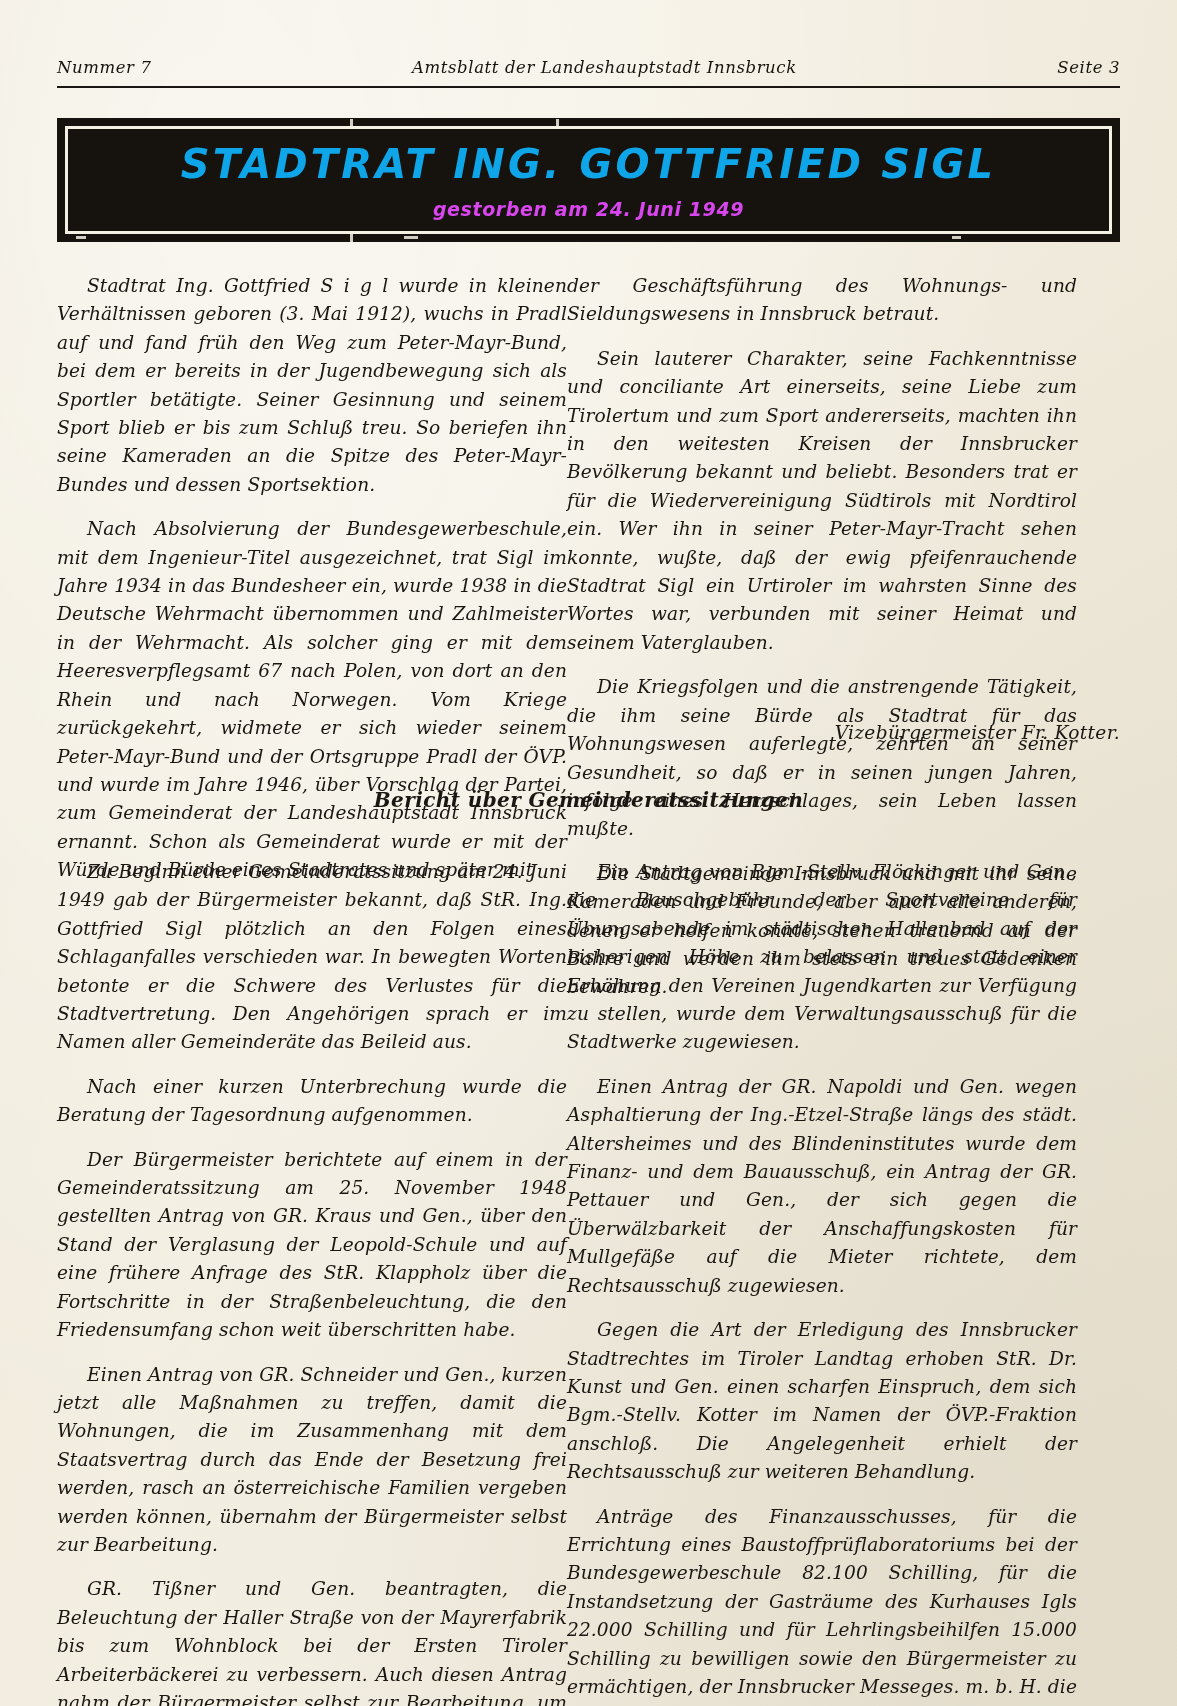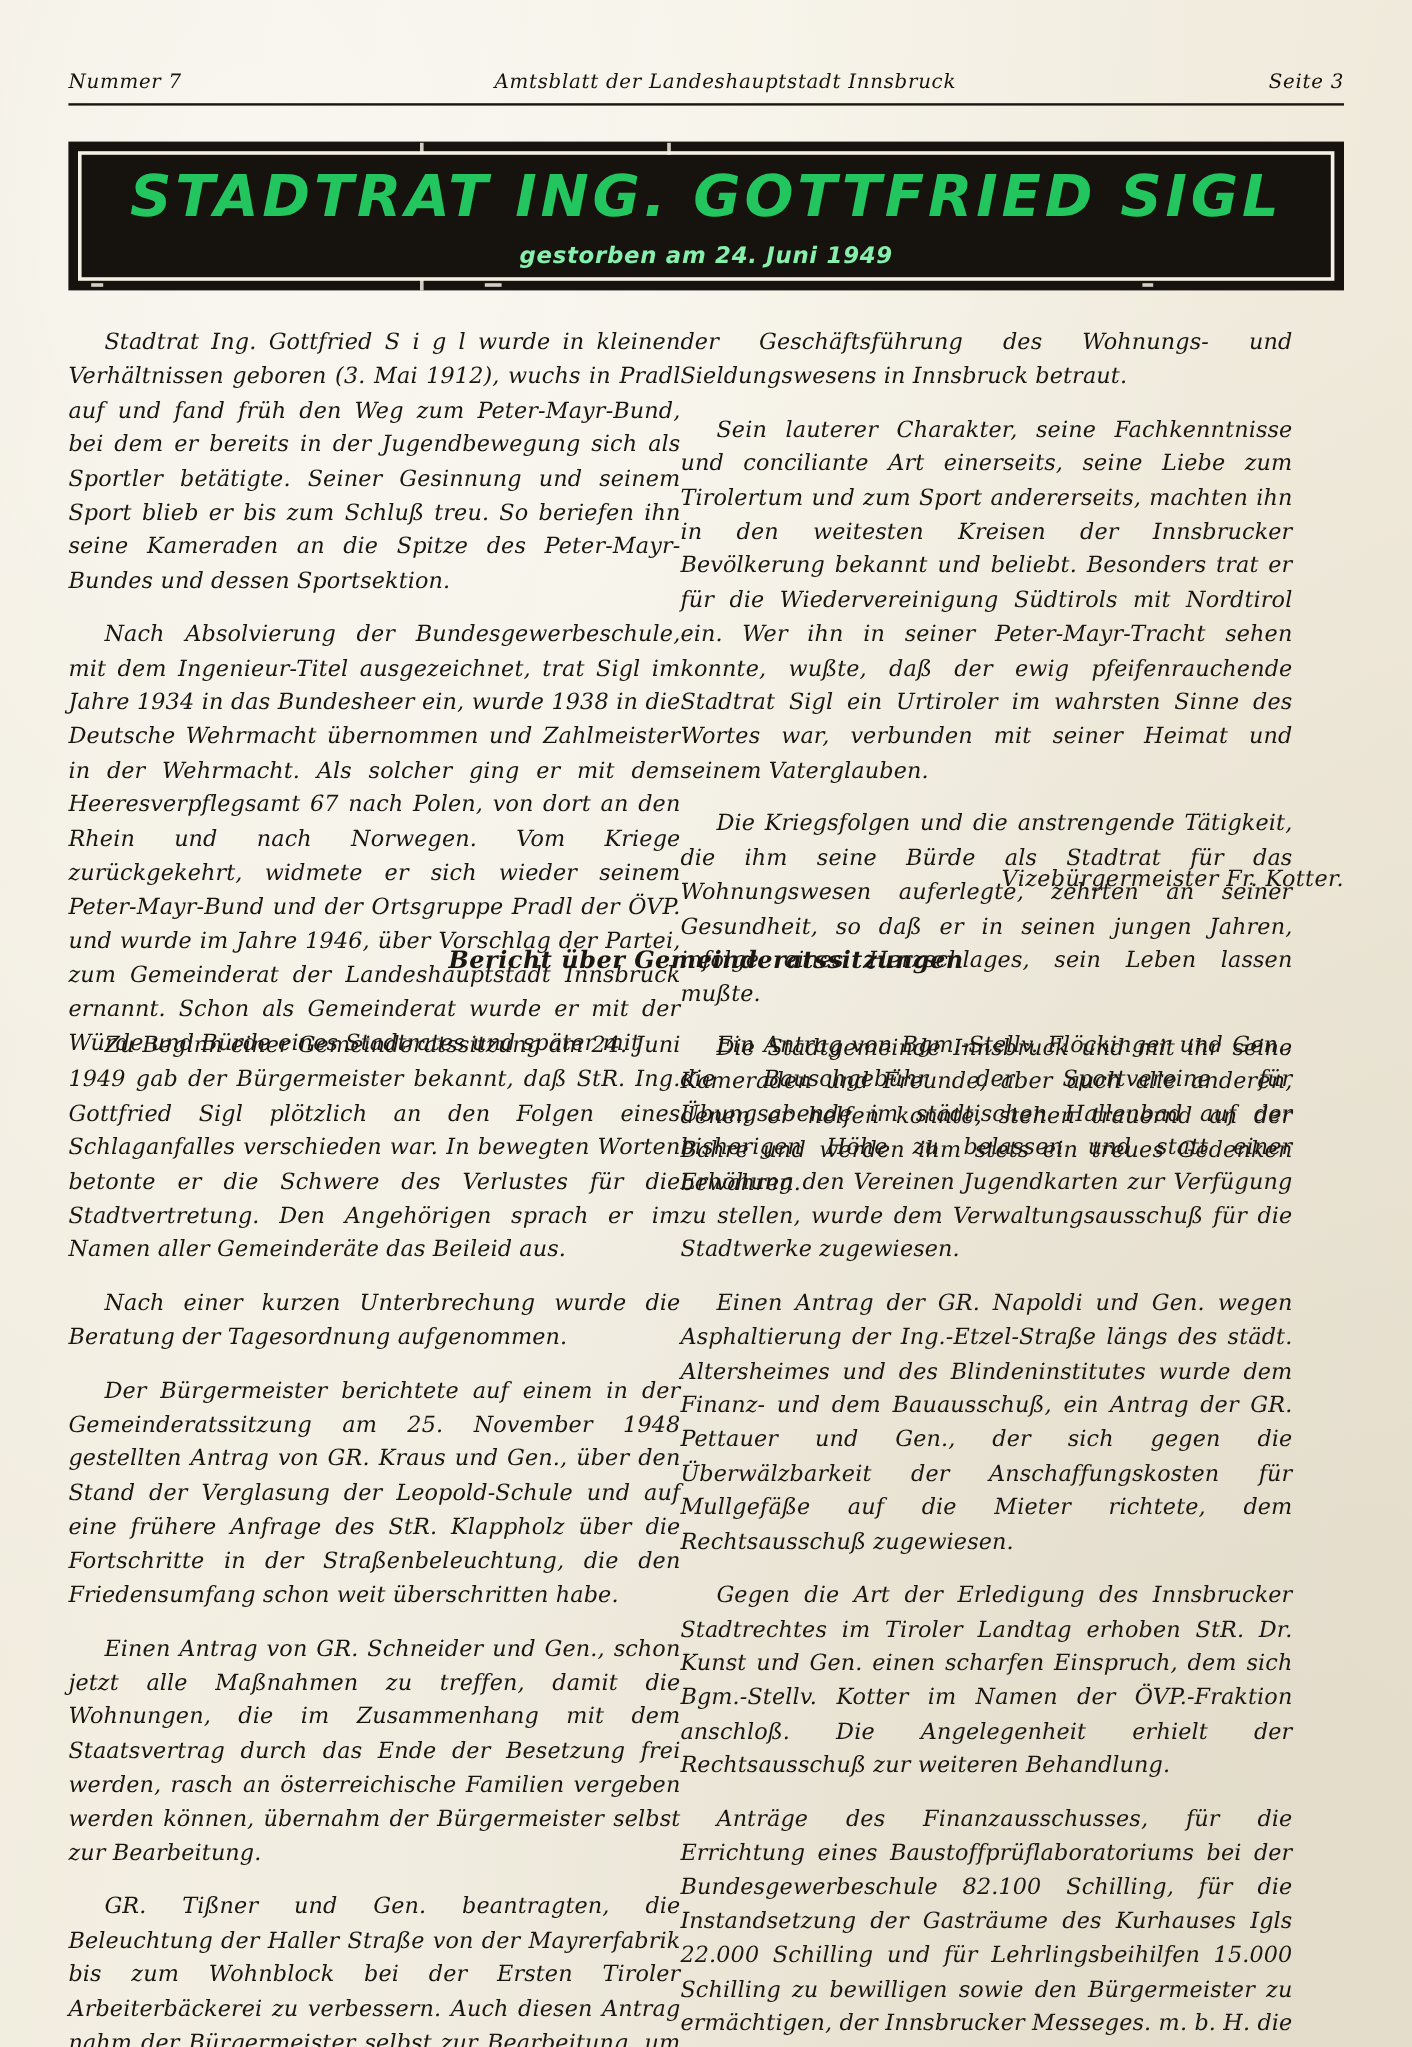--- a/index.html
+++ b/index.html
@@ -75,31 +75,31 @@
     border: 3px solid #f4f0e4;
     box-sizing: border-box;
     display: flex;
     flex-direction: column;
     align-items: center;
     justify-content: center;
   }
   .banner-title {
     font-family: "DejaVu Sans", sans-serif;
     font-weight: bold;
-    color: #22c55e;
-    font-size: 48px;
+    color: #0ea5e9;
+    font-size: 40px;
     letter-spacing: 3.2px;
     line-height: 1;
     margin-top: 4px;
     white-space: nowrap;
   }
   .banner-sub {
     font-family: "DejaVu Sans", sans-serif;
     font-weight: bold;
-    color: #86efac;
+    color: #d946ef;
     font-size: 19px;
     letter-spacing: 0.6px;
     margin-top: 14px;
   }
   
   .nick {
     position: absolute;
     background: #f4f0e4;
     opacity: 0.85;
   }
@@ -204,21 +204,21 @@
 
     <div class="signature fraktur">Vizebürgermeister Fr. Kotter.</div>
 
     <div class="section-head fraktur">Bericht über Gemeinderatssitzungen</div>
 
     <div class="cols report-cols">
       <div class="col">
         <p class="bt ind fraktur">Zu Beginn einer Gemeinderatssitzung am 24. Juni 1949 gab der Bürgermeister bekannt, daß StR. Ing. Gottfried Sigl plötzlich an den Folgen eines Schlaganfalles verschieden war. In bewegten Worten betonte er die Schwere des Verlustes für die Stadtvertretung. Den Angehörigen sprach er im Namen aller Gemeinderäte das Beileid aus.</p>
         <p class="bt ind fraktur">Nach einer kurzen Unterbrechung wurde die Beratung der Tagesordnung aufgenommen.</p>
         <p class="bt ind fraktur">Der Bürgermeister berichtete auf einem in der Gemeinderatssitzung am 25. November 1948 gestellten Antrag von GR. Kraus und Gen., über den Stand der Verglasung der Leopold-Schule und auf eine frühere Anfrage des StR. Klappholz über die Fortschritte in der Straßenbeleuchtung, die den Friedensumfang schon weit überschritten habe.</p>
-        <p class="bt ind fraktur">Einen Antrag von GR. Schneider und Gen., schon jetzt alle Maßnahmen zu treffen, damit die Wohnungen, die im Zusammenhang mit dem Staatsvertrag durch das Ende der Besetzung frei werden, rasch an österreichische Familien vergeben werden können, übernahm der Bürgermeister selbst zur Bearbeitung.</p>
+        <p class="bt ind fraktur">Einen Antrag von GR. Schneider und Gen., kurzen jetzt alle Maßnahmen zu treffen, damit die Wohnungen, die im Zusammenhang mit dem Staatsvertrag durch das Ende der Besetzung frei werden, rasch an österreichische Familien vergeben werden können, übernahm der Bürgermeister selbst zur Bearbeitung.</p>
         <p class="bt ind fraktur">GR. Tißner und Gen. beantragten, die Beleuchtung der Haller Straße von der Mayrerfabrik bis zum Wohnblock bei der Ersten Tiroler Arbeiterbäckerei zu verbessern. Auch diesen Antrag nahm der Bürgermeister selbst zur Bearbeitung, um eine Regelung mit der Direktion der Stadtwerke einzuleiten.</p>
       </div>
       <div class="col">
         <p class="bt ind fraktur">Ein Antrag von Bgm.-Stellv. Flöckinger und Gen., die Bauschgebühr der Sportvereine für Übungsabende im städtischen Hallenbad auf der bisherigen Höhe zu belassen und statt einer Erhöhung den Vereinen Jugendkarten zur Verfügung zu stellen, wurde dem Verwaltungsausschuß für die Stadtwerke zugewiesen.</p>
         <p class="bt ind fraktur">Einen Antrag der GR. Napoldi und Gen. wegen Asphaltierung der Ing.-Etzel-Straße längs des städt. Altersheimes und des Blindeninstitutes wurde dem Finanz- und dem Bauausschuß, ein Antrag der GR. Pettauer und Gen., der sich gegen die Überwälzbarkeit der Anschaffungskosten für Mullgefäße auf die Mieter richtete, dem Rechtsausschuß zugewiesen.</p>
         <p class="bt ind fraktur">Gegen die Art der Erledigung des Innsbrucker Stadtrechtes im Tiroler Landtag erhoben StR. Dr. Kunst und Gen. einen scharfen Einspruch, dem sich Bgm.-Stellv. Kotter im Namen der ÖVP.-Fraktion anschloß. Die Angelegenheit erhielt der Rechtsausschuß zur weiteren Behandlung.</p>
         <p class="bt ind fraktur">Anträge des Finanzausschusses, für die Errichtung eines Baustoffprüflaboratoriums bei der Bundesgewerbeschule 82.100 Schilling, für die Instandsetzung der Gasträume des Kurhauses Igls 22.000 Schilling und für Lehrlingsbeihilfen 15.000 Schilling zu bewilligen sowie den Bürgermeister zu ermächtigen, der Innsbrucker Messeges. m. b. H. die notwendigen Grundstücke zu verpachten, wurden nebst mehreren Nachtragskrediten einstimmig angenommen.</p>
       </div>
     </div>
 

